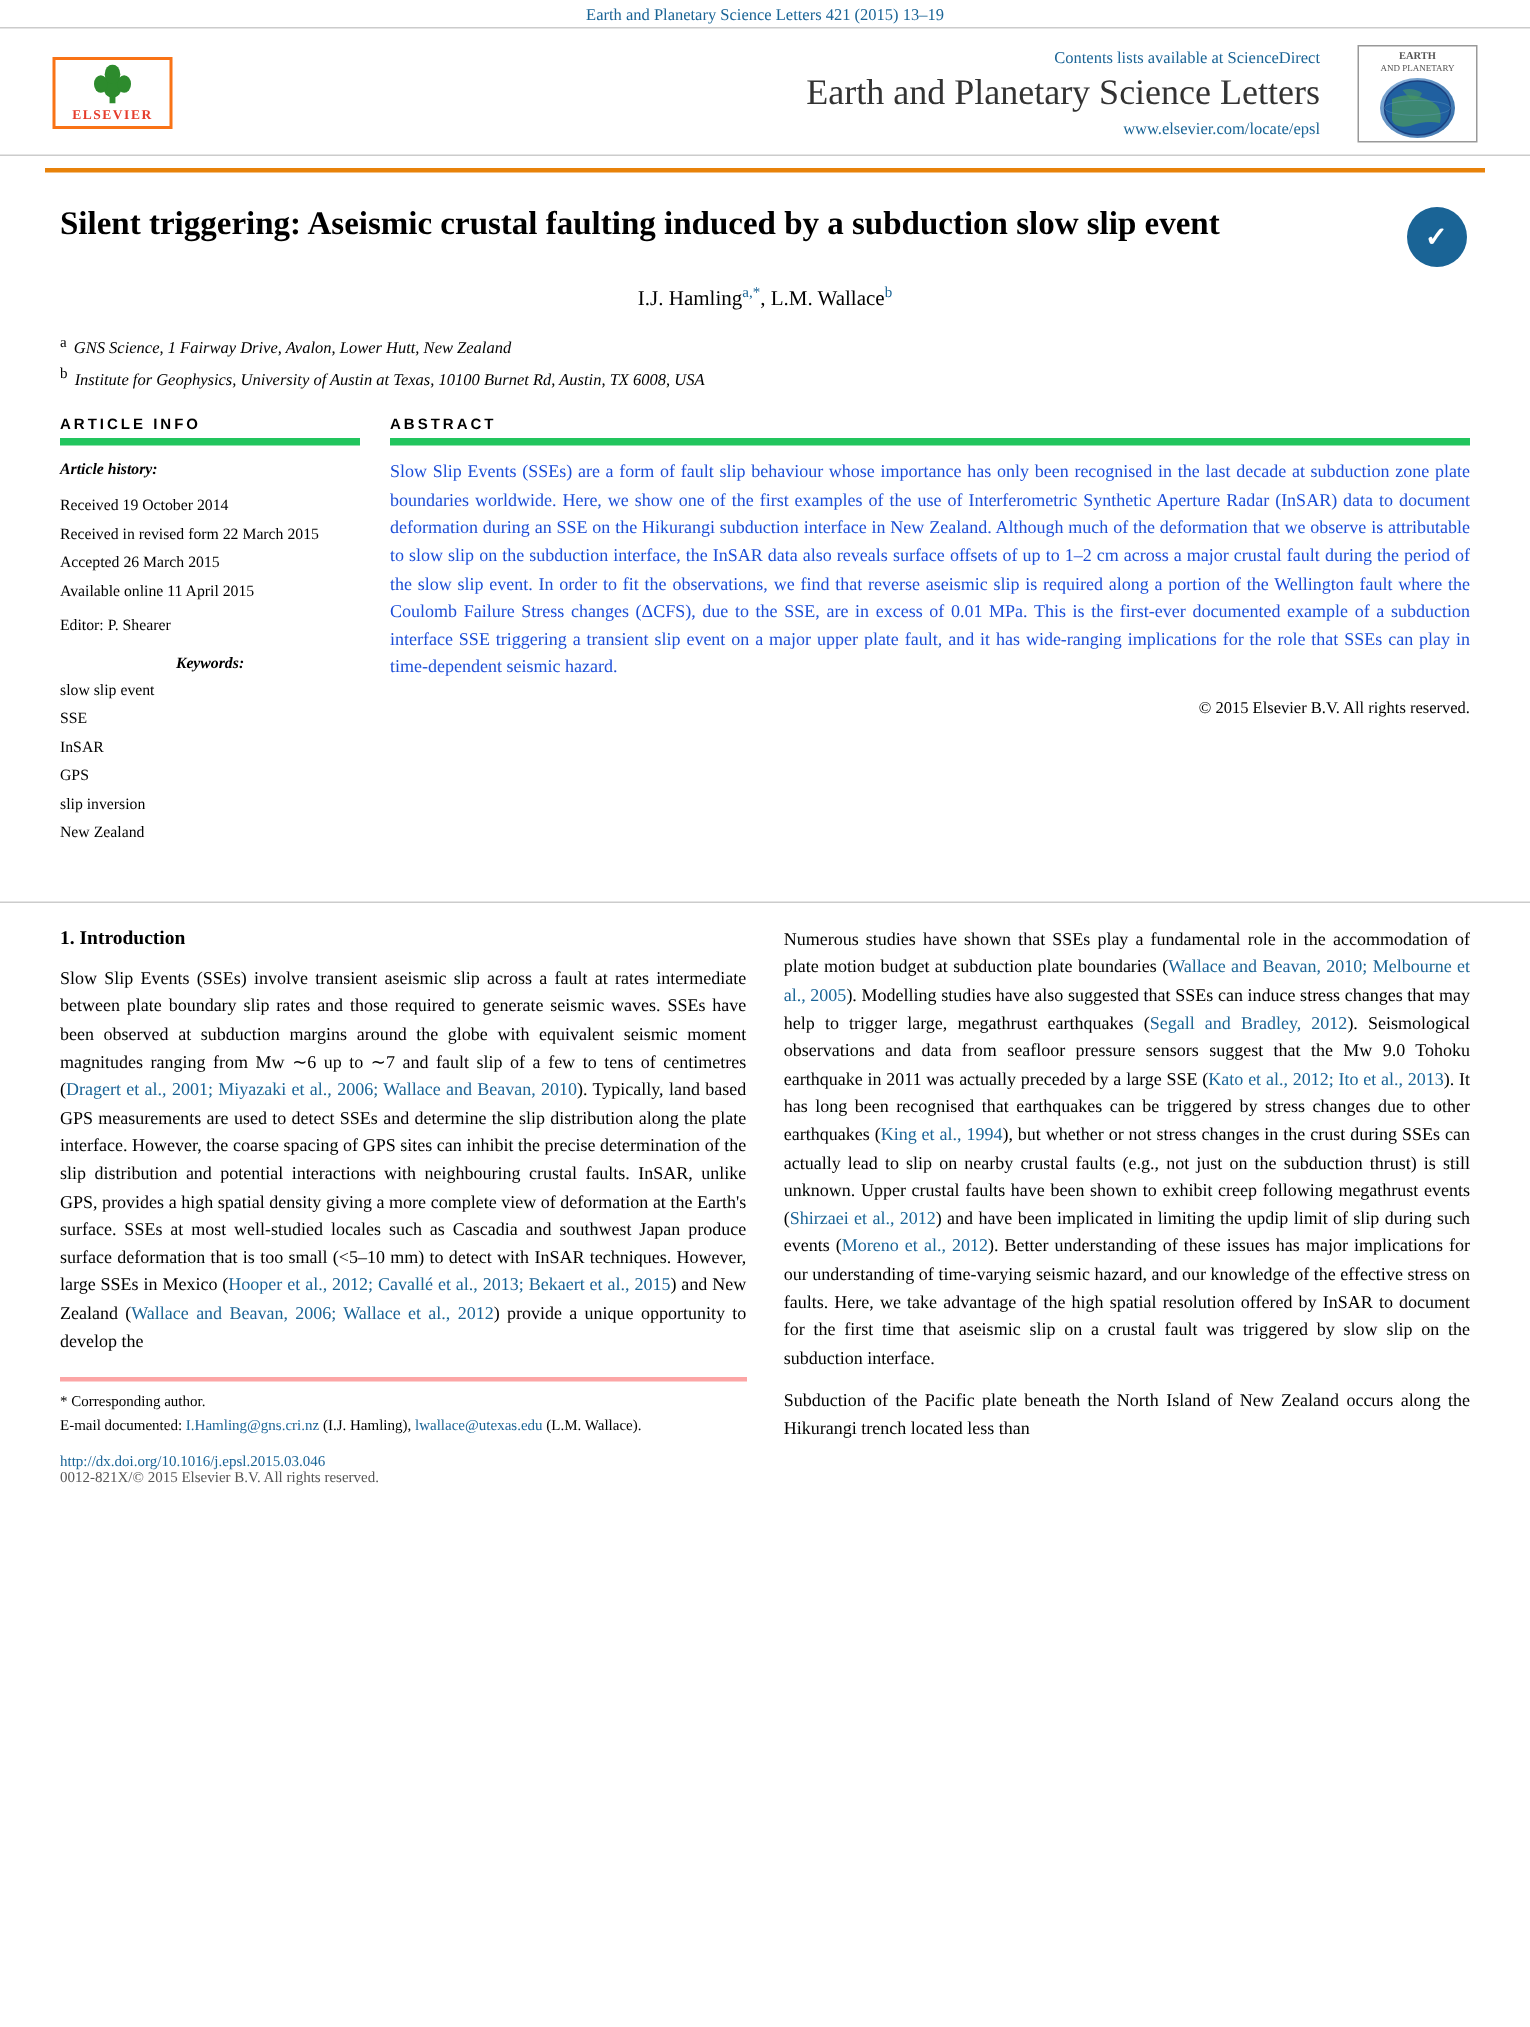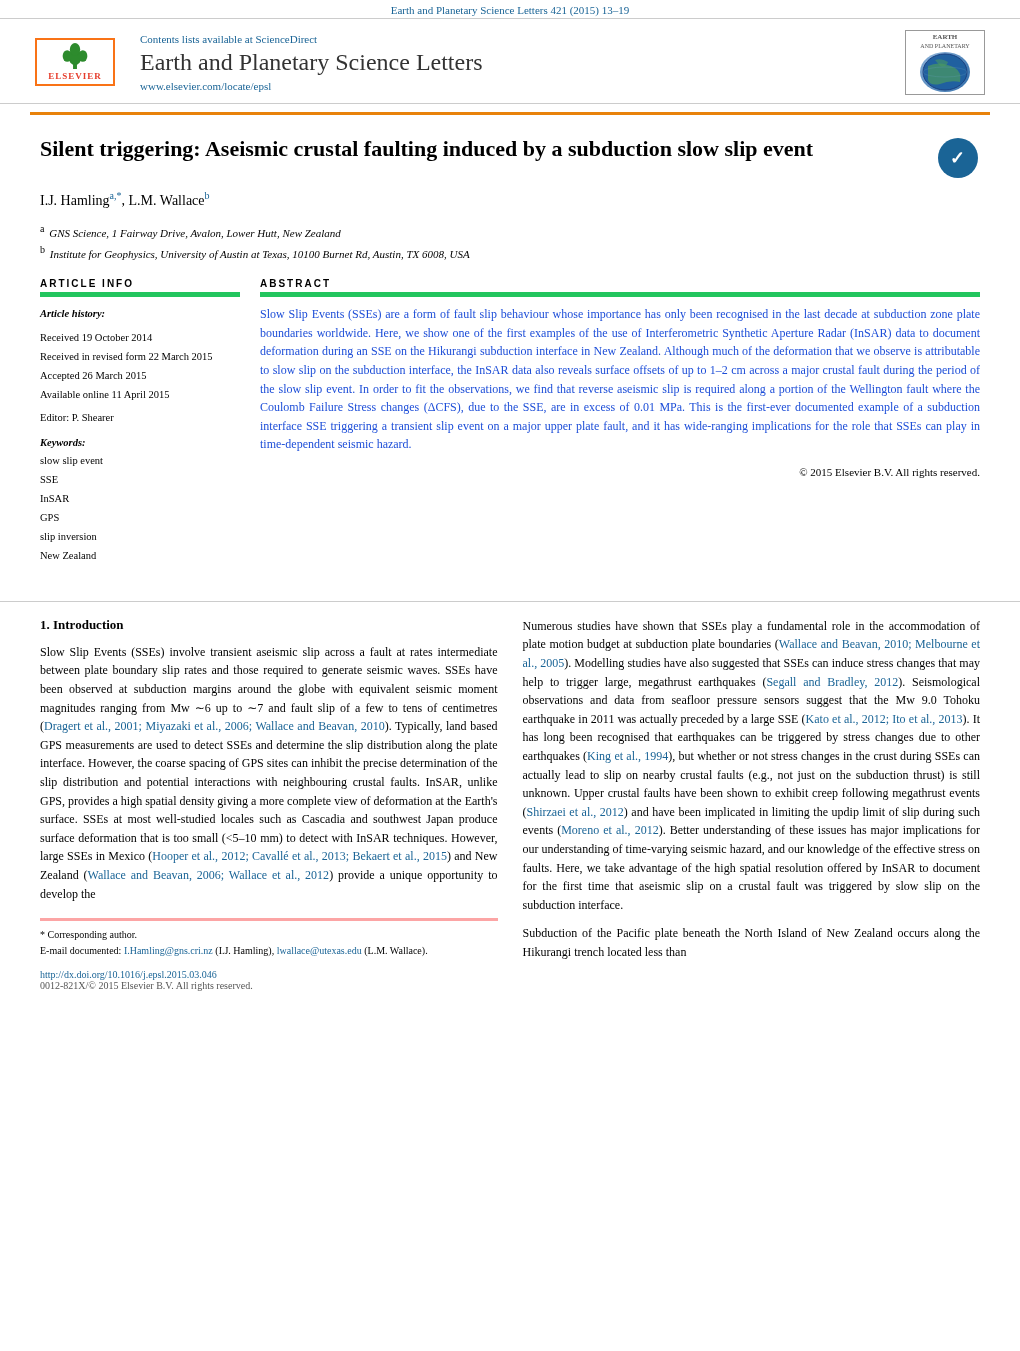--- a/index.html
+++ b/index.html
@@ -56,21 +56,21 @@
 
     .elsevier-text {
       font-size: 9px;
       color: #e63c2b;
       font-weight: bold;
       letter-spacing: 1px;
       margin-top: 2px;
     }
 
     .header-center {
-      text-align: left;
+      text-align: right;
       flex: 1;
       padding: 0 20px;
     }
 
     .contents-link {
       font-size: 11px;
       color: #555;
       margin-bottom: 4px;
     }
 
@@ -166,20 +166,21 @@
       color: white;
       font-size: 18px;
       font-weight: bold;
     }
 
     .authors {
       font-size: 14px;
       color: #000;
       margin-top: 10px;
       margin-bottom: 12px;
+      text-align: center;
     }
 
     .authors sup {
       color: #1a6496;
       font-size: 10px;
     }
 
     .affiliations {
       font-size: 11px;
       color: #000;
@@ -234,20 +235,21 @@
       color: #000;
     }
 
     .keywords-header {
       font-size: 10.5px;
       font-style: italic;
       font-weight: bold;
       color: #000;
       margin-top: 10px;
       margin-bottom: 4px;
+      text-align: center;
     }
 
     .keywords-list {
       font-size: 10.5px;
       line-height: 1.8;
       color: #000;
     }
 
     .abstract-text {
       font-size: 12px;

